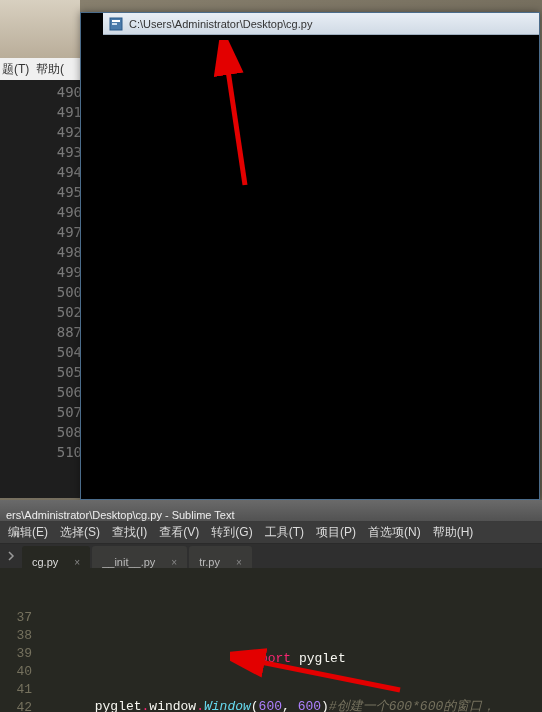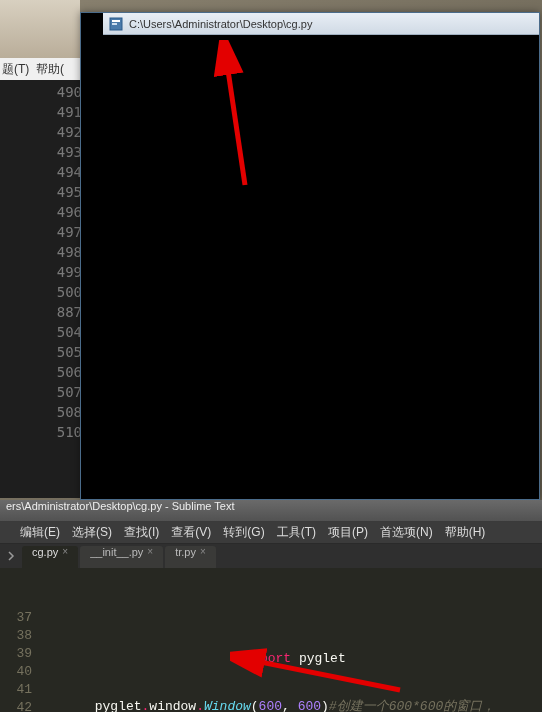--- a/index.html
+++ b/index.html
@@ -108,30 +108,30 @@
   width: 542px;
   height: 212px;
   background: #272822;
 }
 .subl-title {
   height: 22px;
   background: linear-gradient(to bottom, #6a6a6a, #525252);
   color: #eee;
   font-size: 11px;
   display: flex;
-  align-items: flex-start;
+  align-items: flex-end;
   padding: 0 6px;
   border-bottom: 1px solid #3a3a3a;
 }
 .subl-menu {
   height: 22px;
   background: #3b3b3b;
   display: flex;
   align-items: center;
-  padding: 0 20px;
+  padding: 0 8px;
   font-size: 12px;
   color: #ddd;
   gap: 12px;
   border-bottom: 1px solid #2a2a2a;
 }
 .subl-menu span { cursor: default; white-space: nowrap; }
 .subl-tabs {
   height: 24px;
   background: #2f2f2f;
   display: flex;
@@ -143,27 +143,27 @@
   display: flex;
   align-items: center;
   justify-content: center;
   color: #aaa;
   font-size: 10px;
 }
 .tab {
   height: 22px;
   padding: 0 10px;
   display: flex;
-  align-items: flex-start;
+  align-items: flex-end;
   font-size: 11px;
   color: #bbb;
   background: #3a3a38;
   margin-right: 2px;
   border-radius: 3px 3px 0 0;
-  gap: 4px;
+  gap: 16px;
   position: relative;
 }
 .tab.active {
   background: #272822;
   color: #ddd;
 }
 .tab .close-x {
   font-size: 10px;
   color: #888;
 }
@@ -216,20 +216,21 @@
     <div class="ln">491</div>
     <div class="ln">492</div>
     <div class="ln">493</div>
     <div class="ln">494</div>
     <div class="ln">495</div>
     <div class="ln">496</div>
     <div class="ln">497</div>
     <div class="ln">498</div>
     <div class="ln">499</div>
     <div class="ln">500</div>
+    <div class="ln">502</div>
     <div class="ln">887</div>
     <div class="ln">504</div>
     <div class="ln">505</div>
     <div class="ln">506</div>
     <div class="ln">507</div>
     <div class="ln">508</div>
     <div class="ln">510</div>
   </div>
 
 <div class="pyglet-window">

